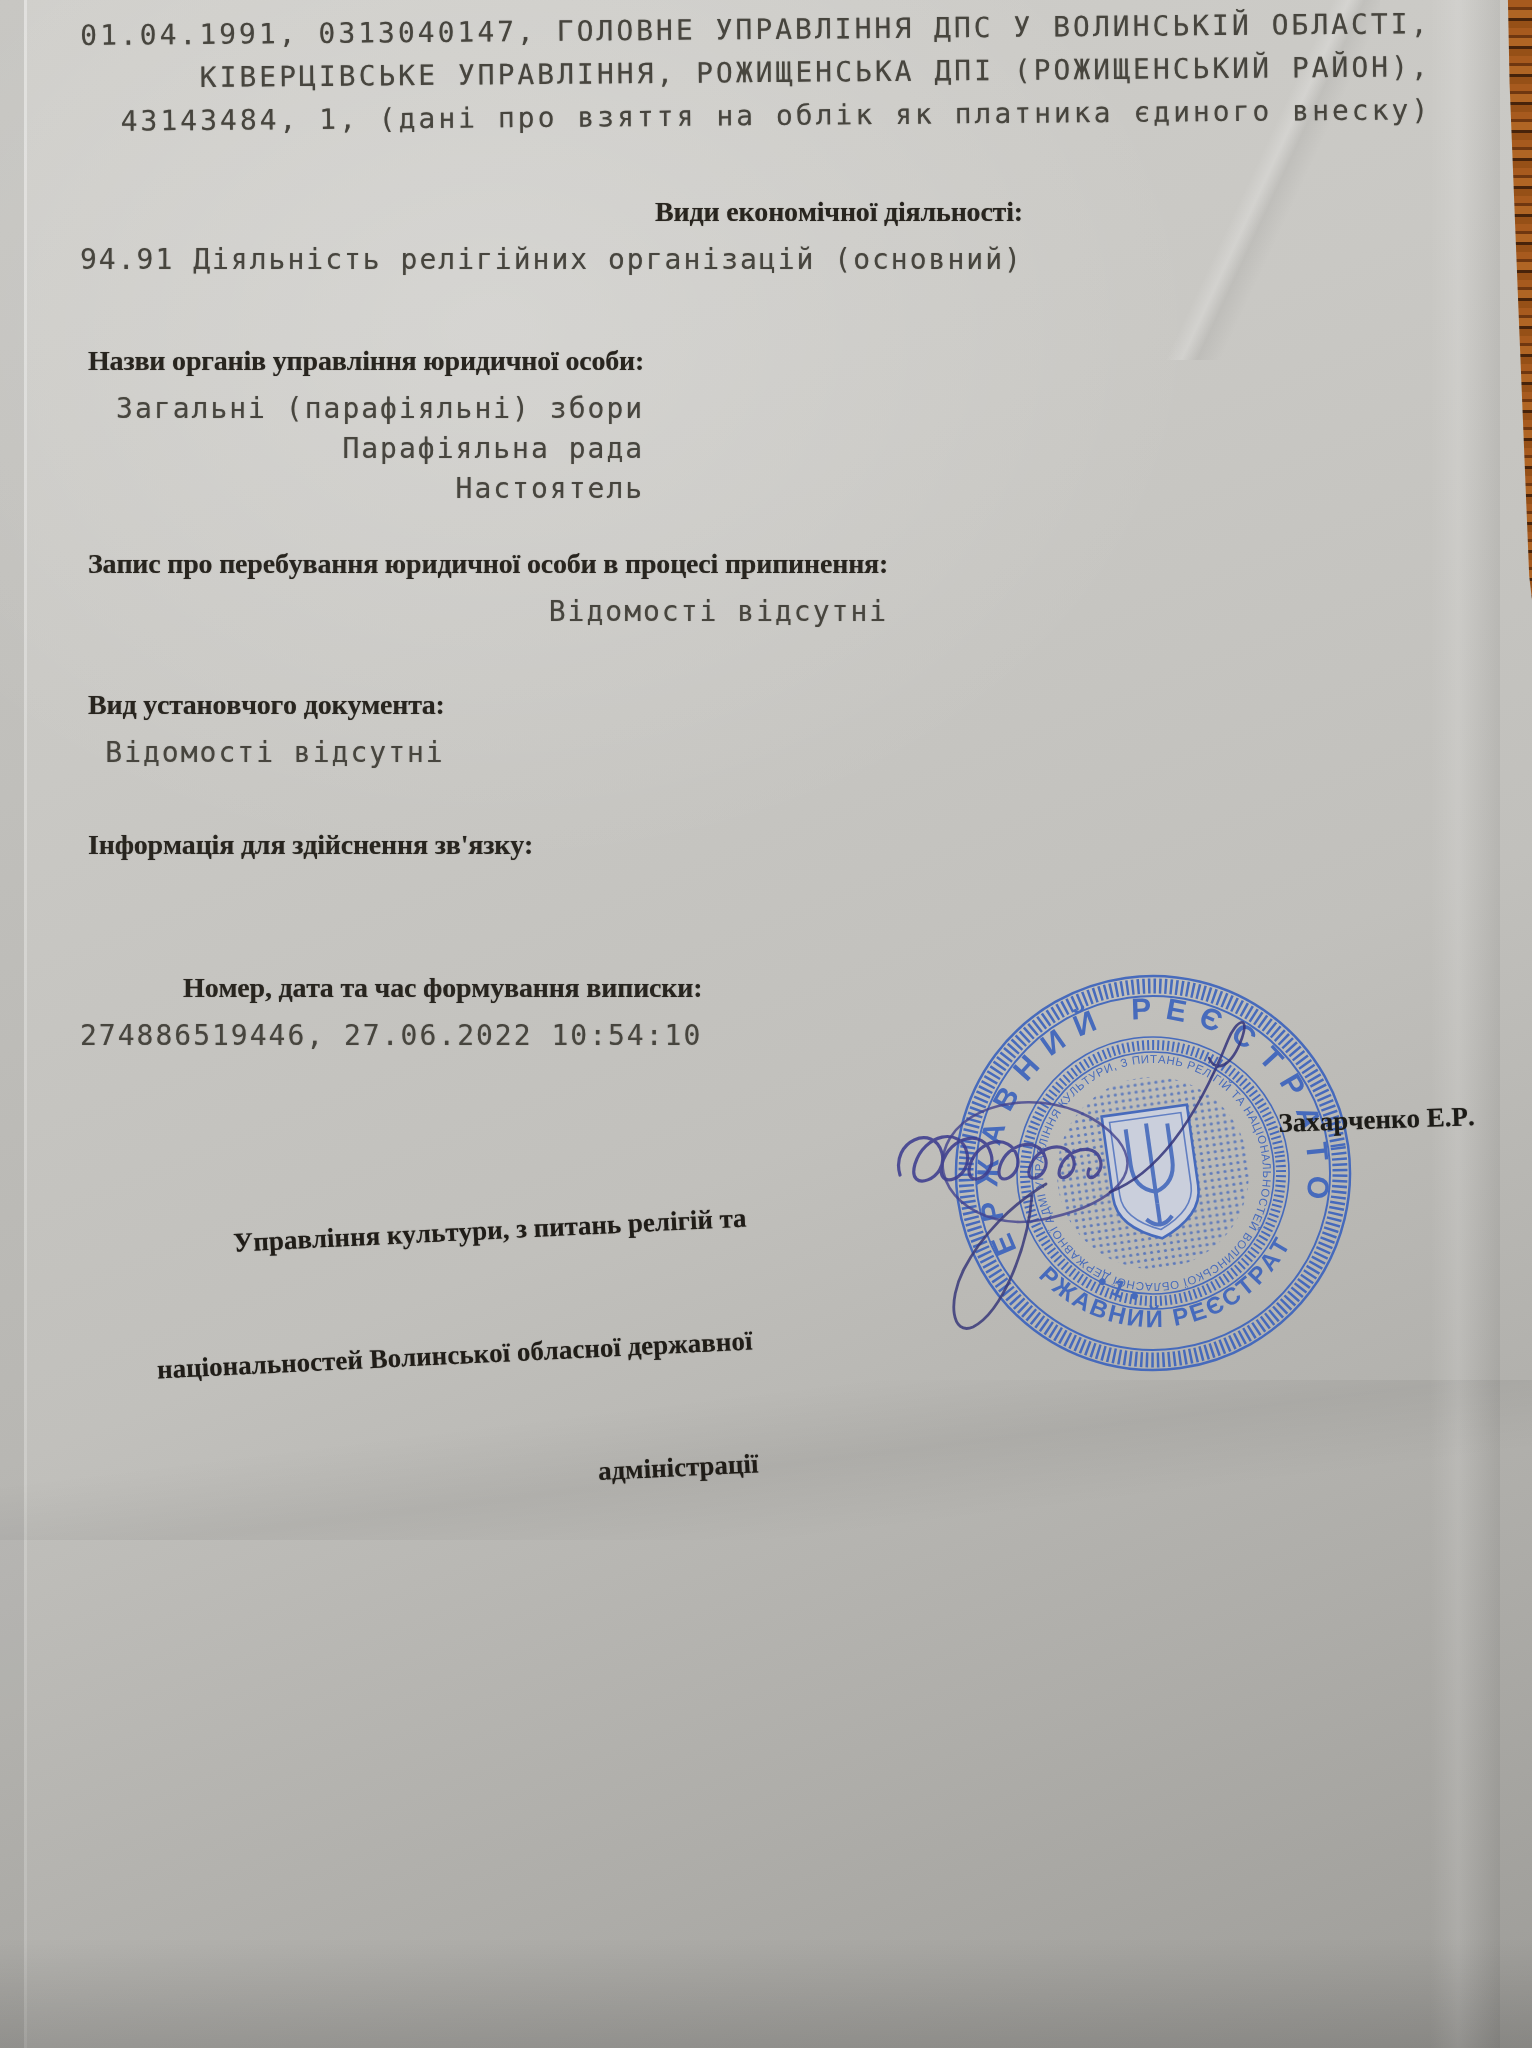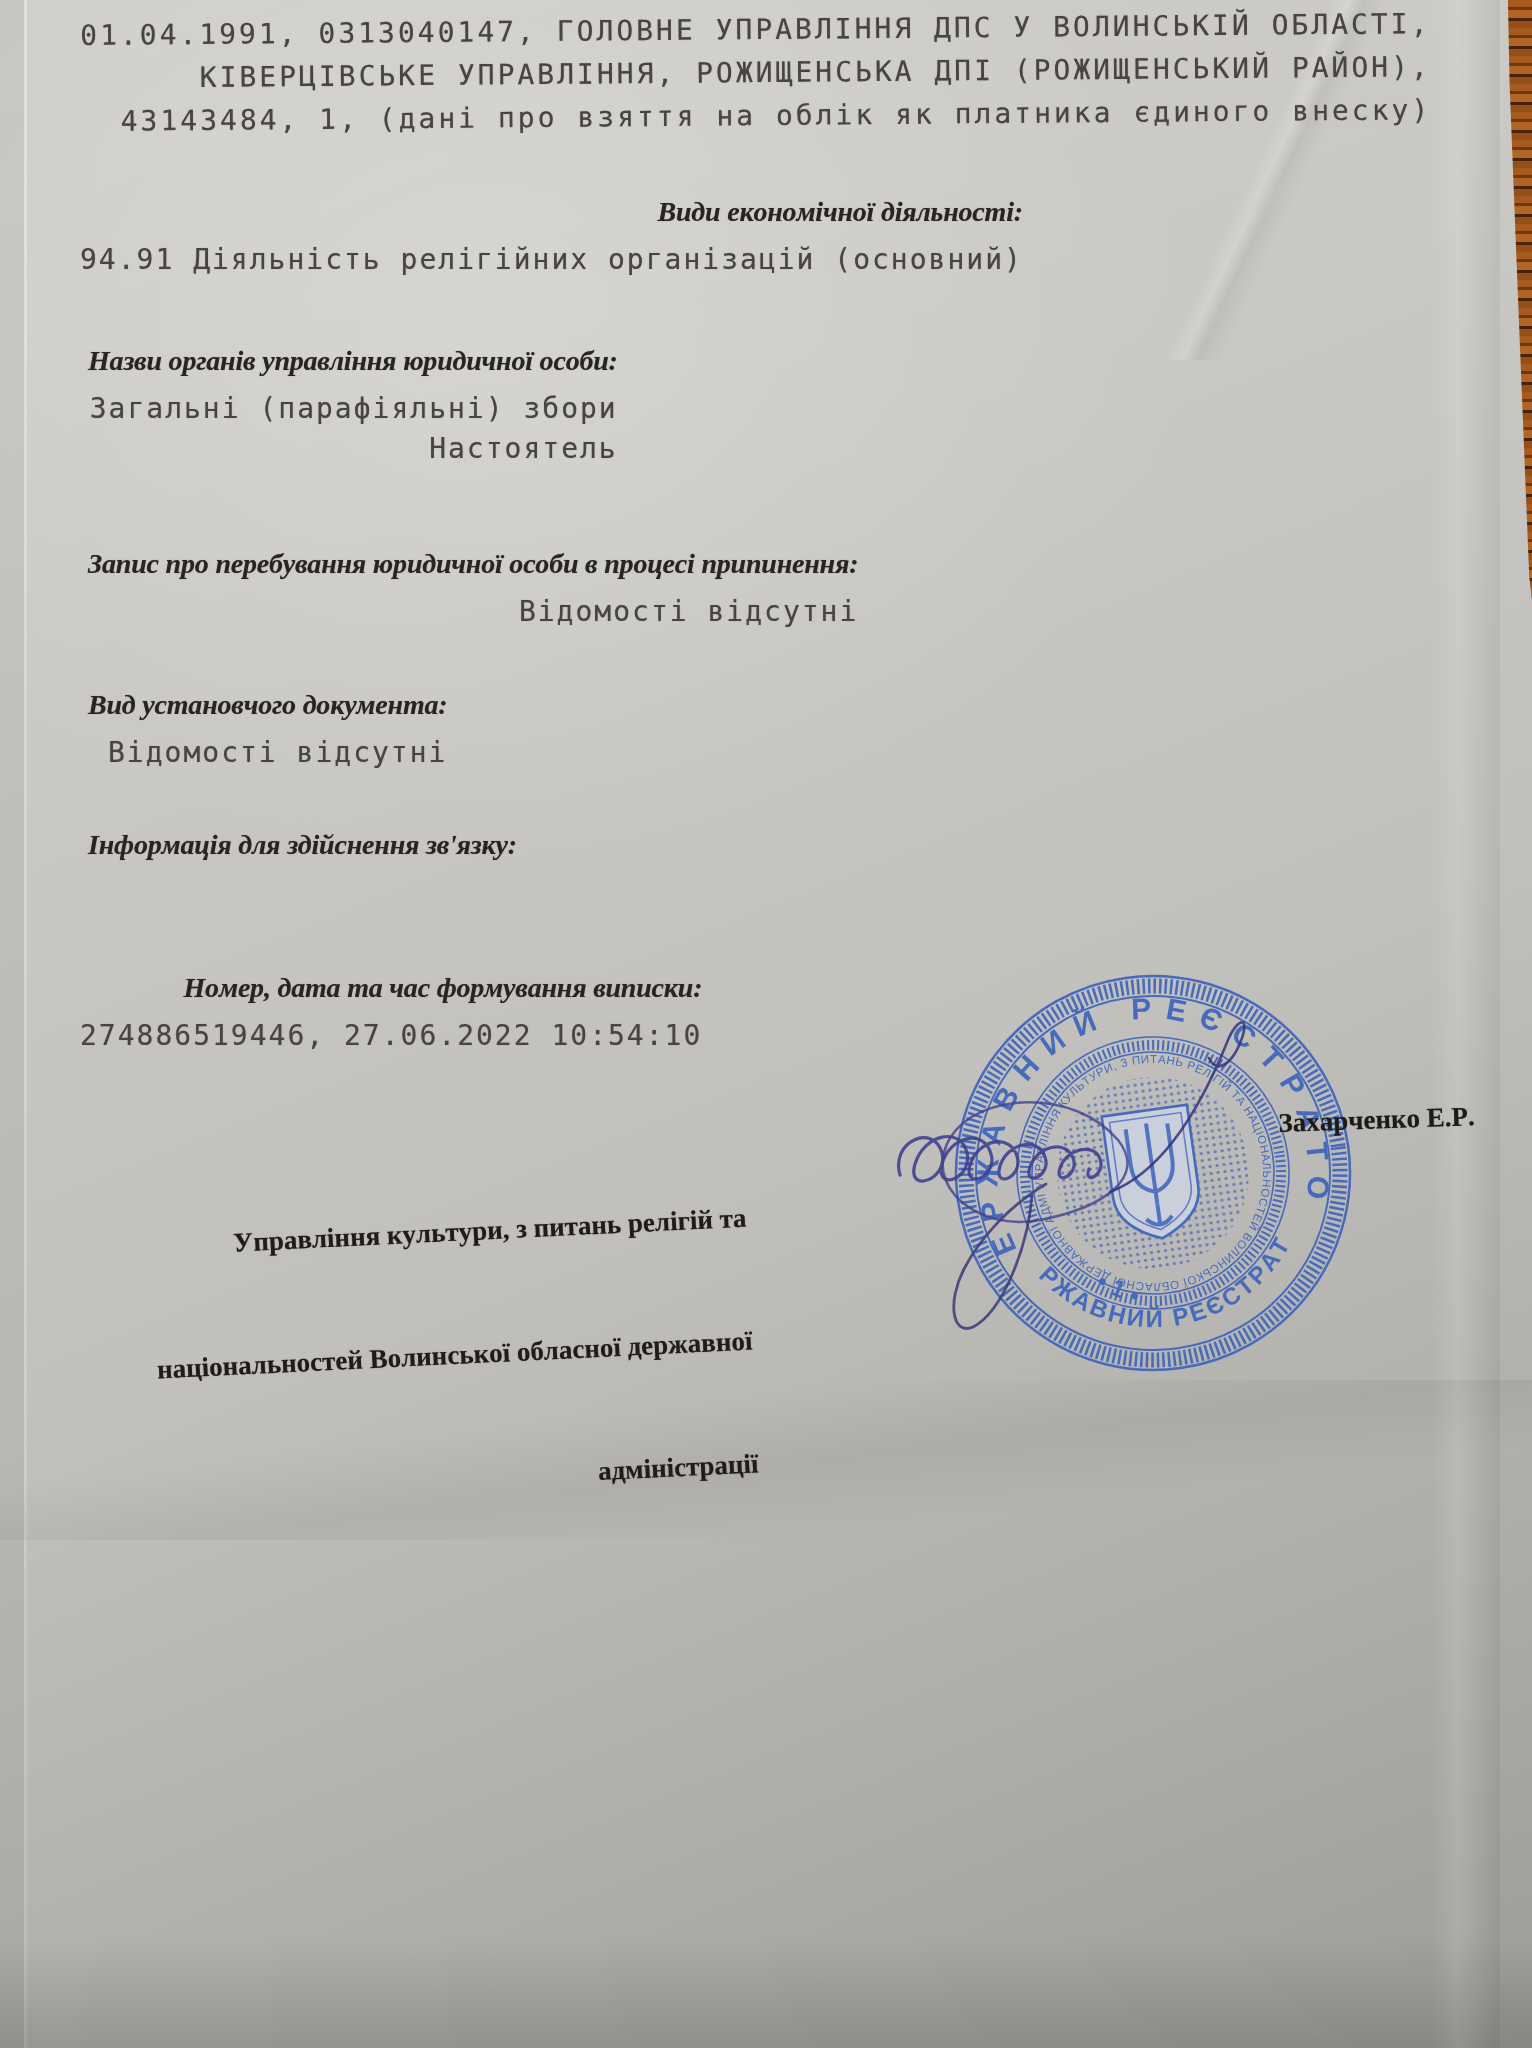--- a/index.html
+++ b/index.html
@@ -31,21 +31,21 @@
   }
 
   .mono{
     font-family:"DejaVu Sans Mono","Liberation Mono",monospace;
     font-size:28px; letter-spacing:2px; color:#47453e;
     text-shadow:0 0 1px rgba(90,88,80,.55);
     white-space:pre;
   }
   .head{
     font-family:"Liberation Serif","DejaVu Serif",serif;
-    font-style:italic; font-weight:bold;
+    font-weight:bold;
     font-size:28px; letter-spacing:-0.2px; color:#28251f;
     text-shadow:0 0 1px rgba(60,56,48,.5);
     height:44px; margin-left:8px; white-space:pre;
   }
   .block{position:absolute; left:80px;}
   .hdr{top:14px; transform:rotate(-0.5deg); transform-origin:left top;}
   .hdr .mono{line-height:43px; letter-spacing:3px;}
   .sec .mono{line-height:40px;}
   .issuer{
     position:absolute; left:122px; top:1146px; width:620px;
@@ -85,20 +85,21 @@
   </div>
 
   <div class="block sec" style="top:196px">
     <div class="head">Види економічної діяльності:</div>
     <div class="mono">94.91 Діяльність релігійних організацій (основний)</div>
   </div>
 
   <div class="block sec" style="top:345px">
     <div class="head">Назви органів управління юридичної особи:</div>
     <div class="mono">Загальні (парафіяльні) збори</div>
+    <div class="mono">Парафіяльна рада</div>
     <div class="mono">Настоятель</div>
   </div>
 
   <div class="block sec" style="top:548px">
     <div class="head">Запис про перебування юридичної особи в процесі припинення:</div>
     <div class="mono">Відомості відсутні</div>
   </div>
 
   <div class="block sec" style="top:689px">
     <div class="head">Вид установчого документа:</div>

